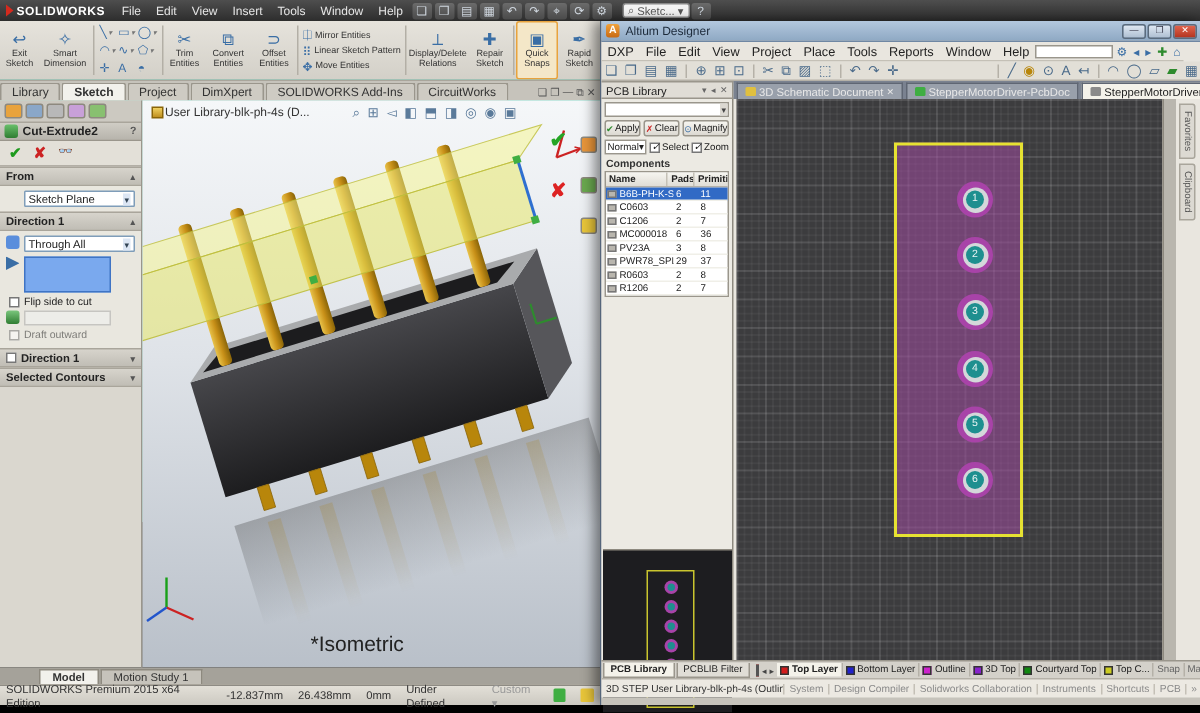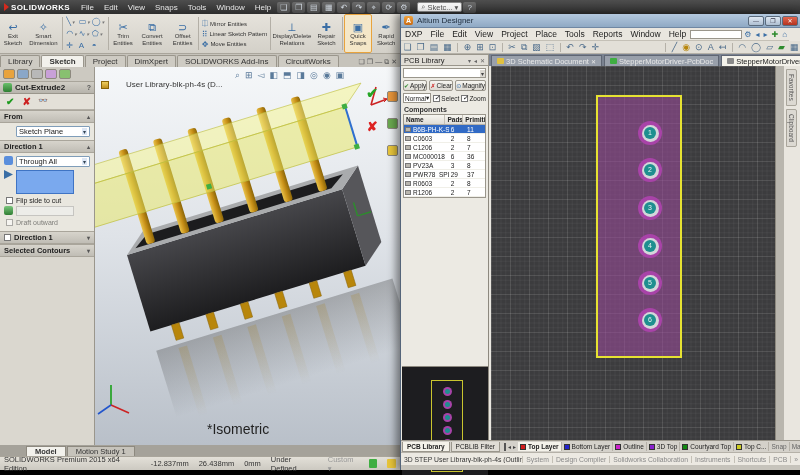--- a/index.html
+++ b/index.html
@@ -60,21 +60,21 @@
   .icsm{width:9px;height:9px;border-radius:2px;flex:0 0 auto;}
   .bluebox{width:58px;height:24px;background:#7aa9ee;border:1px solid #3f74c4;}
   .chk{display:flex;align-items:center;gap:3px;font-size:7px;margin:3px 0 2px 2px;color:#222;}
   .cbx{width:7px;height:7px;background:#fff;border:1px solid #777;flex:0 0 auto;position:relative;}
   .cbx.on:after{content:"✓";position:absolute;left:0;top:-2px;font-size:7px;color:#222;}
   .spinb{width:58px;height:10px;background:#f2f2f2;border:1px solid #aaa;position:relative;}
   .dis{opacity:.55;}
   
   #sw-viewport{position:absolute;left:95px;top:67px;width:305px;height:378px;
        background:linear-gradient(180deg,#f5f7f9 0%,#dfe3e8 45%,#b9c0c9 100%);overflow:hidden;}
-  .doc-name{position:absolute;left:6px;top:3px;display:flex;align-items:center;gap:17px;font-size:8px;color:#333;margin-top:10px;}
+  .doc-name{position:absolute;left:6px;top:3px;display:flex;align-items:center;gap:1px;font-size:8px;color:#333;}
   .cube{width:8px;height:8px;background:linear-gradient(#f0d060,#c09020);border:1px solid #8a6508;}
   .hud-icons{position:absolute;left:140px;top:3px;display:flex;gap:5px;color:#5a7a9a;font-size:9px;}
   .confirm{position:absolute;right:22px;top:18px;display:flex;flex-direction:column;gap:18px;align-items:center;}
   .ok-big{color:#25a525;font-size:14px;font-weight:bold;}
   .x-big{color:#d22;font-size:13px;font-weight:bold;}
   .taskpane{position:absolute;right:2px;top:24px;display:flex;flex-direction:column;gap:16px;}
   .tp{width:11px;height:11px;border-radius:2px;border:1px solid #8d897f;}
   .view-label{position:absolute;left:112px;bottom:8px;font-size:14px;color:#222;}
   #sw-doctabs{position:absolute;left:0;top:445px;width:400px;height:11px;background:#a5a29a;
        display:flex;align-items:flex-end;font-size:7.5px;color:#333;padding-left:26px;}
@@ -183,21 +183,21 @@
   <div id="sw">
 
     <div id="sw-title">
       <span class="sw-logo">
         <i class="sw-tri"></i>
         <b>SOLIDWORKS</b>
       </span>
       <span class="mi">File</span>
       <span class="mi">Edit</span>
       <span class="mi">View</span>
-      <span class="mi">Snaps</span>
+      <span class="mi">Insert</span>
       <span class="mi">Tools</span>
       <span class="mi">Window</span>
       <span class="mi">Help</span>
       <span class="tbi">❏</span>
       <span class="tbi">❐</span>
       <span class="tbi">▤</span>
       <span class="tbi">▦</span>
       <span class="tbi">↶</span>
       <span class="tbi">↷</span>
       <span class="tbi">⌖</span>

